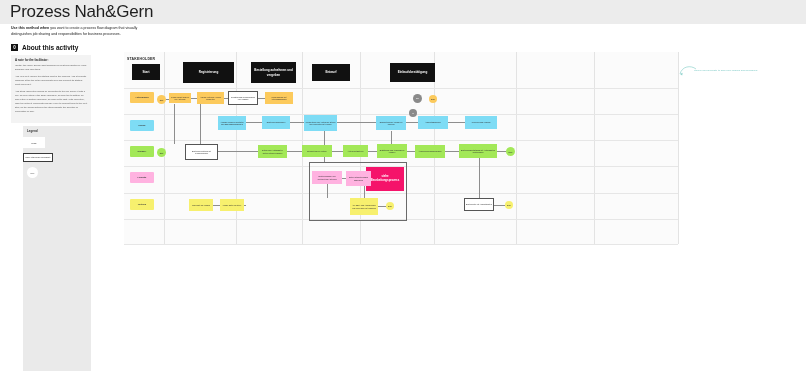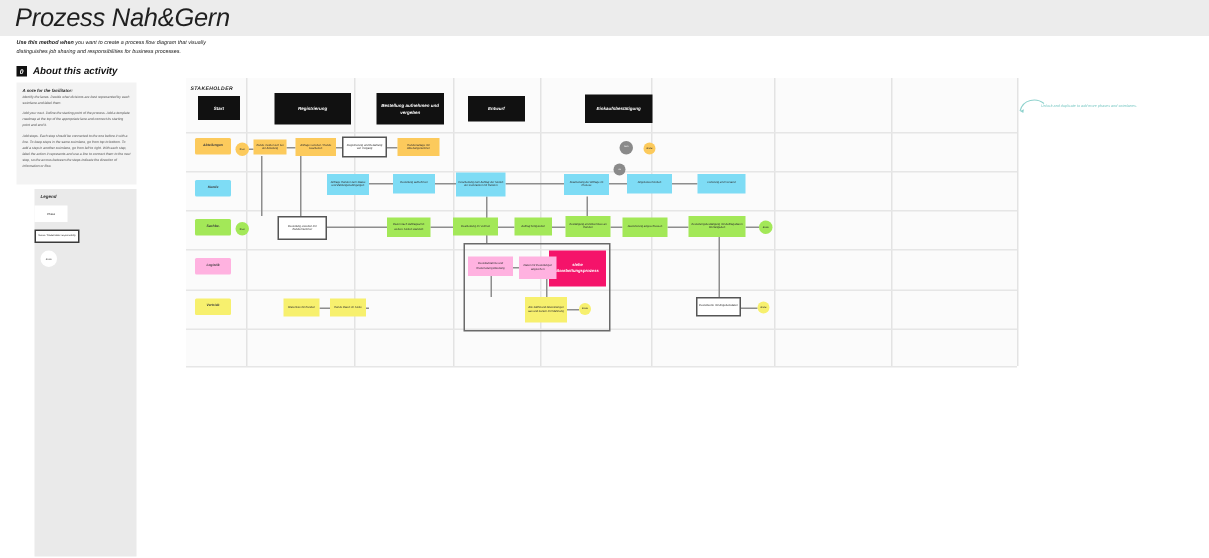--- a/index.html
+++ b/index.html
@@ -2,21 +2,21 @@
 <html><head>
 <meta charset="utf-8">
 <style>
   html,body{margin:0;padding:0;}
   body{
     width:806px;height:372px;overflow:hidden;
     background:#ffffff;
     font-family:"Liberation Sans", sans-serif;
     color:#1a1a1a;
   }
-  .page{position:relative;width:806px;height:372px;font-style:italic;}
+  .page{position:relative;width:806px;height:372px;}
 
   
   .header{
     position:absolute;left:0;top:0;width:806px;height:24px;
     background:#ececec;
   }
   .header-title{
     position:absolute;left:10px;top:2px;
     font-size:17px;font-weight:400;letter-spacing:-.2px;color:#1f1f1f;
   }

